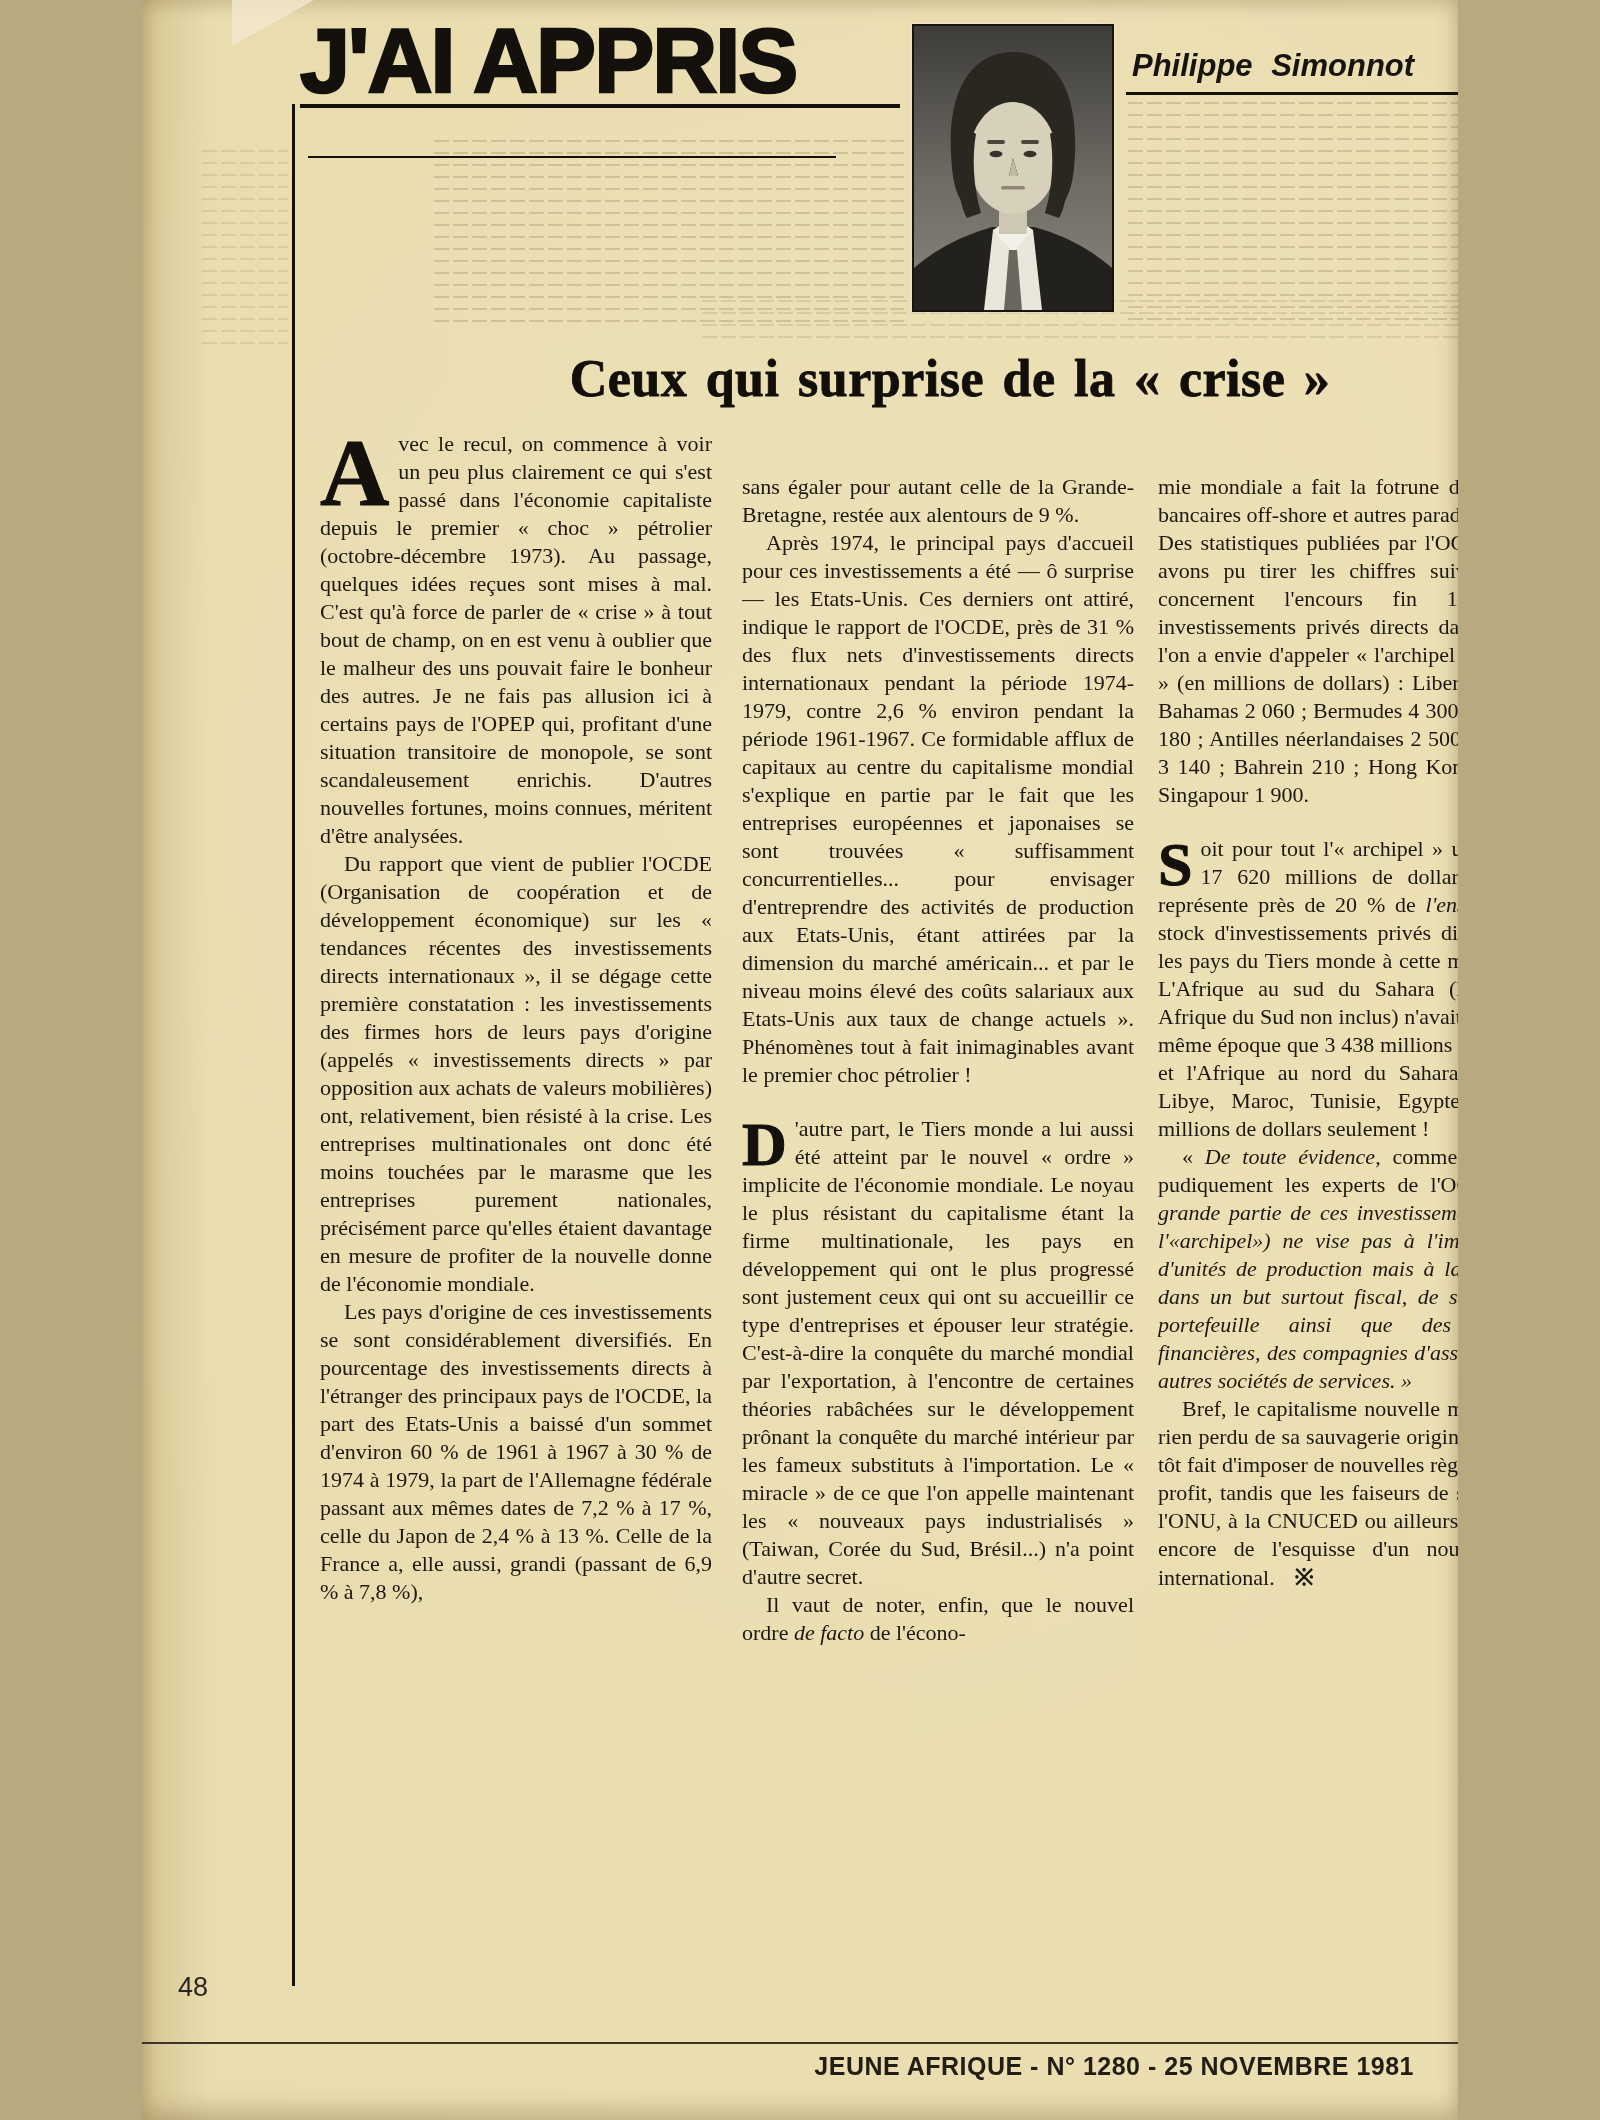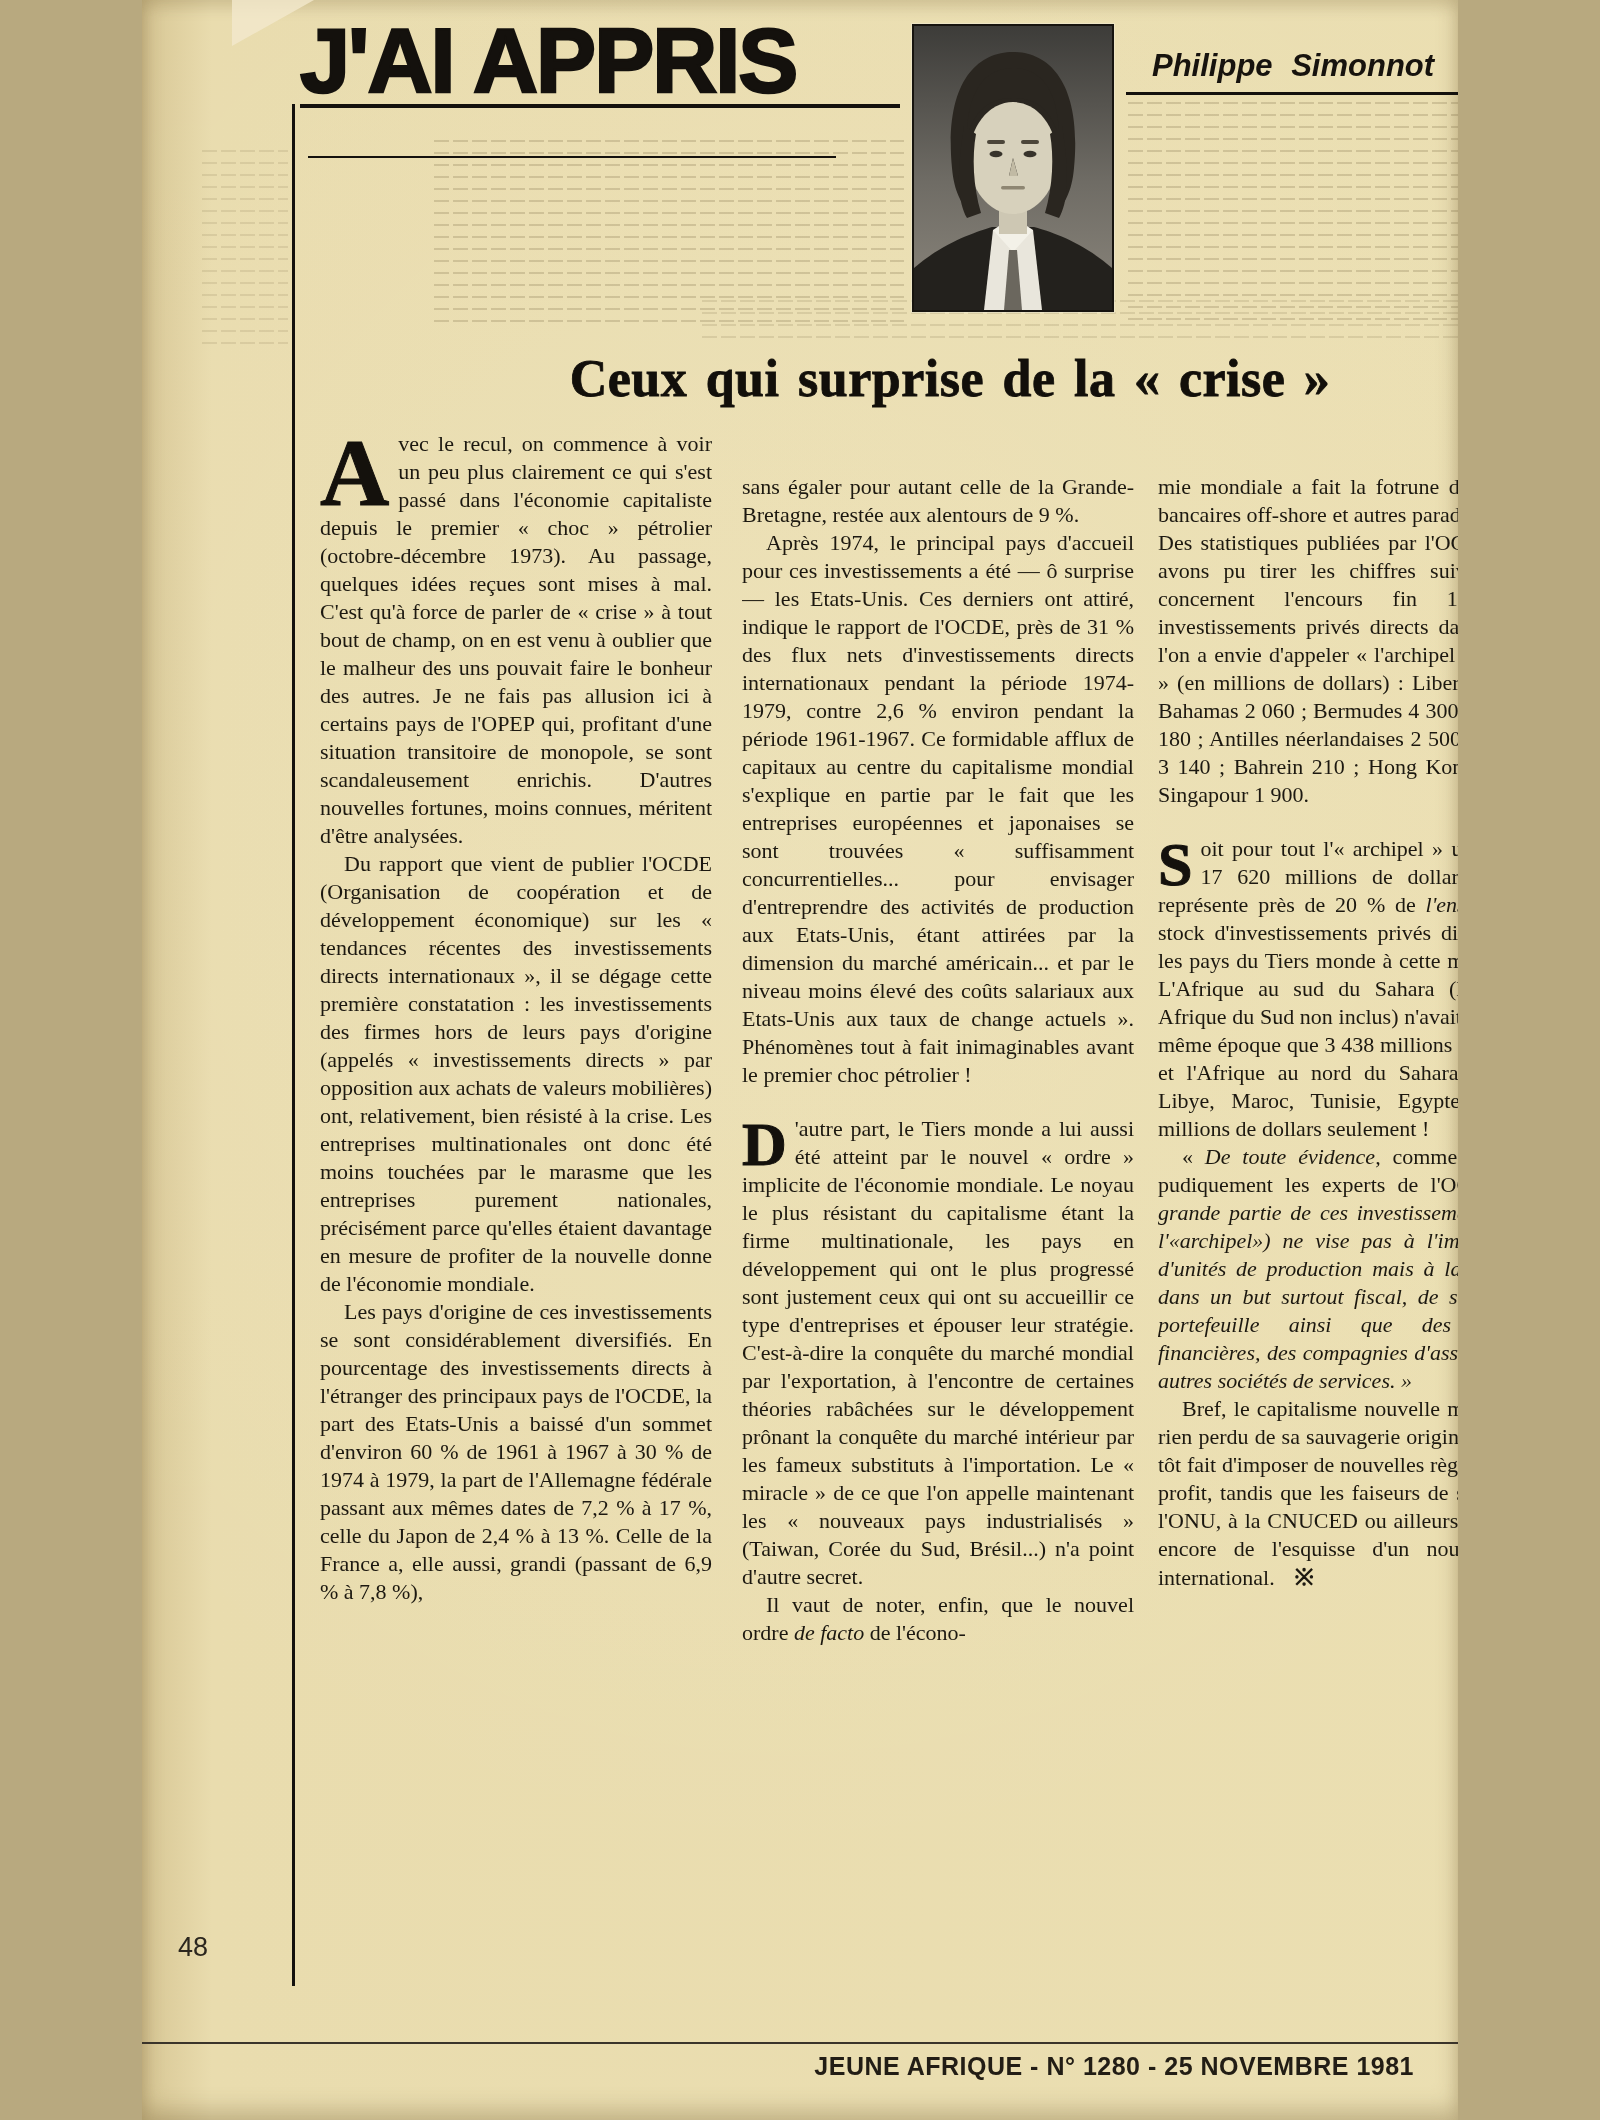--- a/index.html
+++ b/index.html
@@ -57,21 +57,21 @@
   .subtitle{
     position:absolute;left:176px;top:112px;z-index:2;
     font-family:"Liberation Sans", sans-serif;
     font-style:italic;font-weight:bold;font-size:30px;color:#17130e;
     white-space:nowrap;
   }
   .author{
     position:absolute;left:990px;top:48px;z-index:2;
     font-family:"Liberation Sans", sans-serif;
     font-style:italic;font-weight:bold;font-size:31px;color:#17130e;
-    word-spacing:10px;white-space:nowrap;margin-left:20px;
+    word-spacing:10px;white-space:nowrap;
   }
   .photo{
     position:absolute;left:770px;top:24px;width:198px;height:284px;
     border:2px solid #17140f;background:#6f6c66;z-index:3;
     box-shadow:0 0 0 1px rgba(240,235,215,.5);
   }
   .photo svg{display:block;}
   
   .headline{
     position:absolute;left:160px;top:352px;width:1296px;z-index:2;
@@ -101,21 +101,21 @@
   .endmark{font-weight:bold;font-size:1.05em;padding-left:14px;}
   .drop{
     float:left;font-weight:bold;color:#14110c;
     font-family:"Liberation Serif", serif;
     -webkit-text-stroke:1px #14110c;
   }
   .drop3{font-size:96px;line-height:78px;padding:4px 9px 0 0;}
   .drop2{font-size:62px;line-height:52px;padding:3px 8px 0 0;}
   
   .page-number{
-    position:absolute;left:36px;top:1932px;z-index:2;
+    position:absolute;left:36px;top:1972px;z-index:2;
     font-family:"Liberation Sans", sans-serif;font-size:27px;color:#2b261e;
   }
   .magazine-credit{
     position:absolute;right:44px;top:2052px;z-index:2;
     font-family:"Liberation Sans", sans-serif;font-weight:bold;
     font-size:25px;letter-spacing:.5px;color:#221d15;white-space:nowrap;
   }
 </style>
 </head>
 <body>

